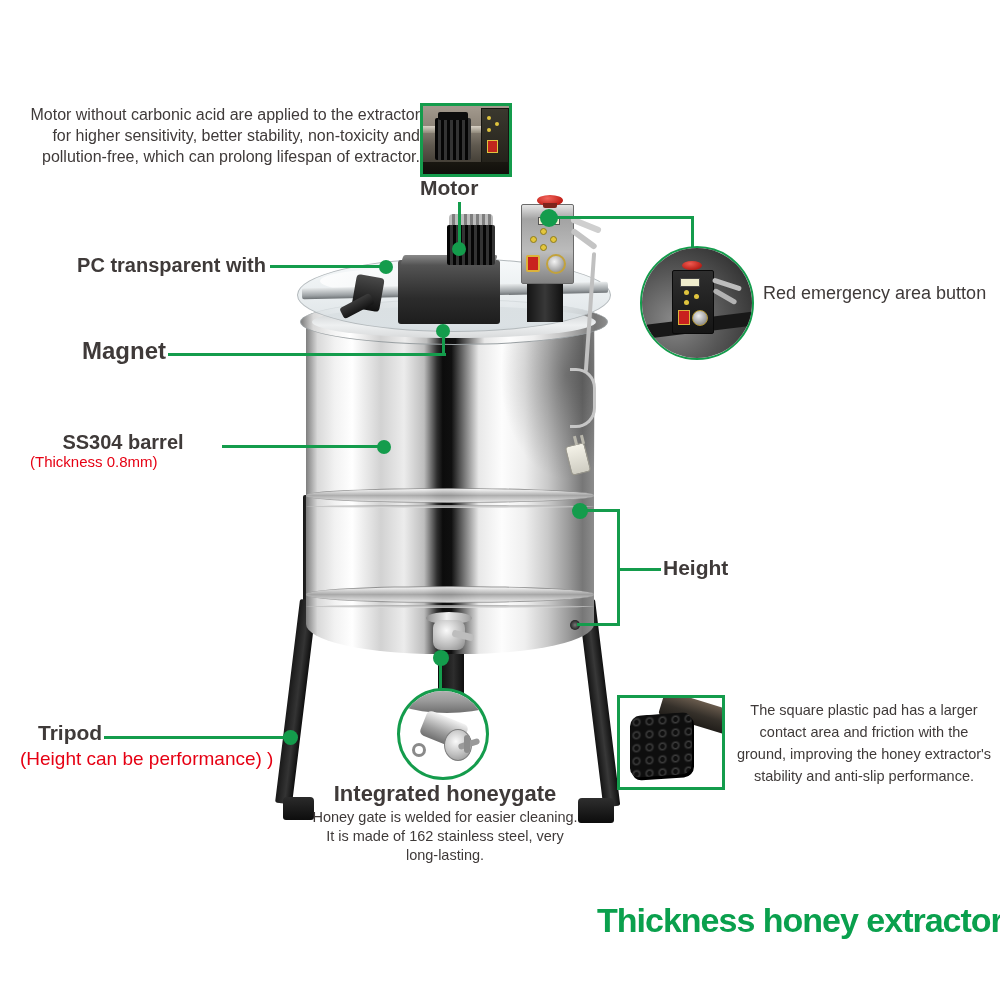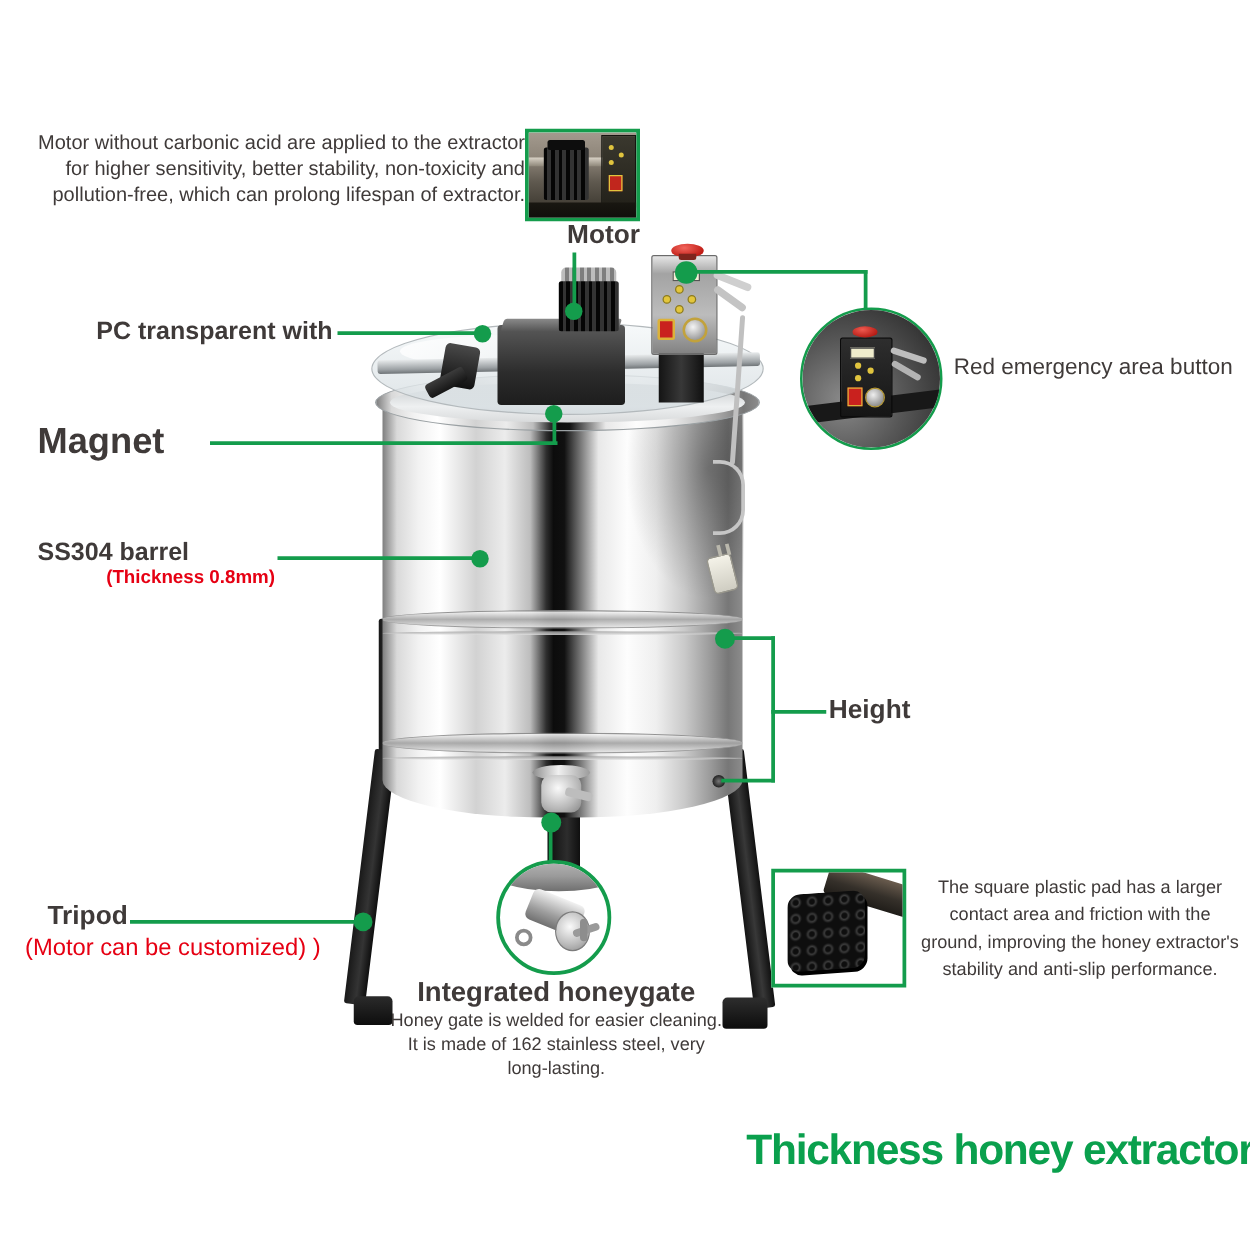--- a/index.html
+++ b/index.html
@@ -164,34 +164,34 @@
   <div class="p" style="left:12px;top:52px;width:14px;height:14px;border-radius:50%;border:3px solid #8a8a8a;box-sizing:border-box;"></div>
 </div>
 
 <div class="inset" style="left:617px;top:695px;width:108px;height:95px;">
   <div class="p" style="left:40px;top:4px;width:85px;height:25px;background:linear-gradient(180deg,#6a5c4e,#35302a 55%,#201d19);transform:rotate(17deg);border-radius:3px;"></div>
   <div class="p" style="left:10px;top:16px;width:62px;height:62px;background-color:#0e0e0e;background-image:radial-gradient(circle,#0e0e0e 2px,#3f3f3f 3px,#0e0e0e 5px);background-size:13px 13px;border-radius:10px;transform:skewY(-4deg);box-shadow:2px 3px 0 #000;"></div>
 </div>
 
 <div class="note" style="left:8px;top:104px;width:412px;font-size:16px;line-height:21px;text-align:right;">Motor without carbonic acid are applied to the extractor for higher sensitivity, better stability, non-toxicity and pollution-free, which can prolong lifespan of extractor.</div>
 
-<div class="lbl" style="left:420px;top:176px;width:92px;text-align:right;font-size:21px;">Motor</div>
+<div class="lbl" style="left:420px;top:176px;width:92px;text-align:left;font-size:21px;">Motor</div>
 
 <div class="lbl" style="left:30px;top:254px;width:236px;text-align:right;font-size:20px;">PC transparent with</div>
 
 <div class="note" style="left:763px;top:283px;font-size:18px;white-space:nowrap;">Red emergency area button</div>
 
-<div class="lbl" style="left:30px;top:337px;width:136px;text-align:left;font-size:29px;">Magnet</div>
+<div class="lbl" style="left:30px;top:337px;width:136px;text-align:right;font-size:24px;">Magnet</div>
 
-<div class="lbl" style="left:30px;top:431px;width:186px;text-align:left;font-size:20px;">SS304 barrel</div>
-<div class="note redtxt" style="left:30px;top:453px;width:190px;text-align:right;font-size:15px;font-weight:bold;">(Thickness 0.8mm)</div>
+<div class="lbl" style="left:30px;top:431px;width:186px;text-align:center;font-size:20px;">SS304 barrel</div>
+<div class="note redtxt" style="left:30px;top:453px;width:190px;text-align:left;font-size:15px;">(Thickness 0.8mm)</div>
 
 <div class="lbl" style="left:663px;top:556px;font-size:21px;">Height</div>
 
 <div class="lbl" style="left:38px;top:721px;font-size:21px;">Tripod</div>
-<div class="note redtxt" style="left:20px;top:748px;font-size:19px;white-space:nowrap;">(Motor can be customized) )</div>
+<div class="note redtxt" style="left:20px;top:748px;font-size:19px;white-space:nowrap;">(Height can be performance) )</div>
 
 <div class="lbl" style="left:322px;top:781px;width:246px;text-align:center;font-size:22px;">Integrated honeygate</div>
 <div class="note" style="left:312px;top:808px;width:266px;text-align:center;font-size:14.5px;line-height:19px;">Honey gate is welded for easier cleaning. It is made of 162 stainless steel, very long-lasting.</div>
 
 <div class="note" style="left:735px;top:699px;width:258px;text-align:center;font-size:14.5px;line-height:22px;">The square plastic pad has a larger contact area and friction with the ground, improving the honey extractor's stability and anti-slip performance.</div>
 
 <div class="p" style="left:597px;top:901px;font-size:34px;font-weight:bold;color:var(--title-green);letter-spacing:-1px;white-space:nowrap;">Thickness honey extractor</div>
 
 </body></html>

